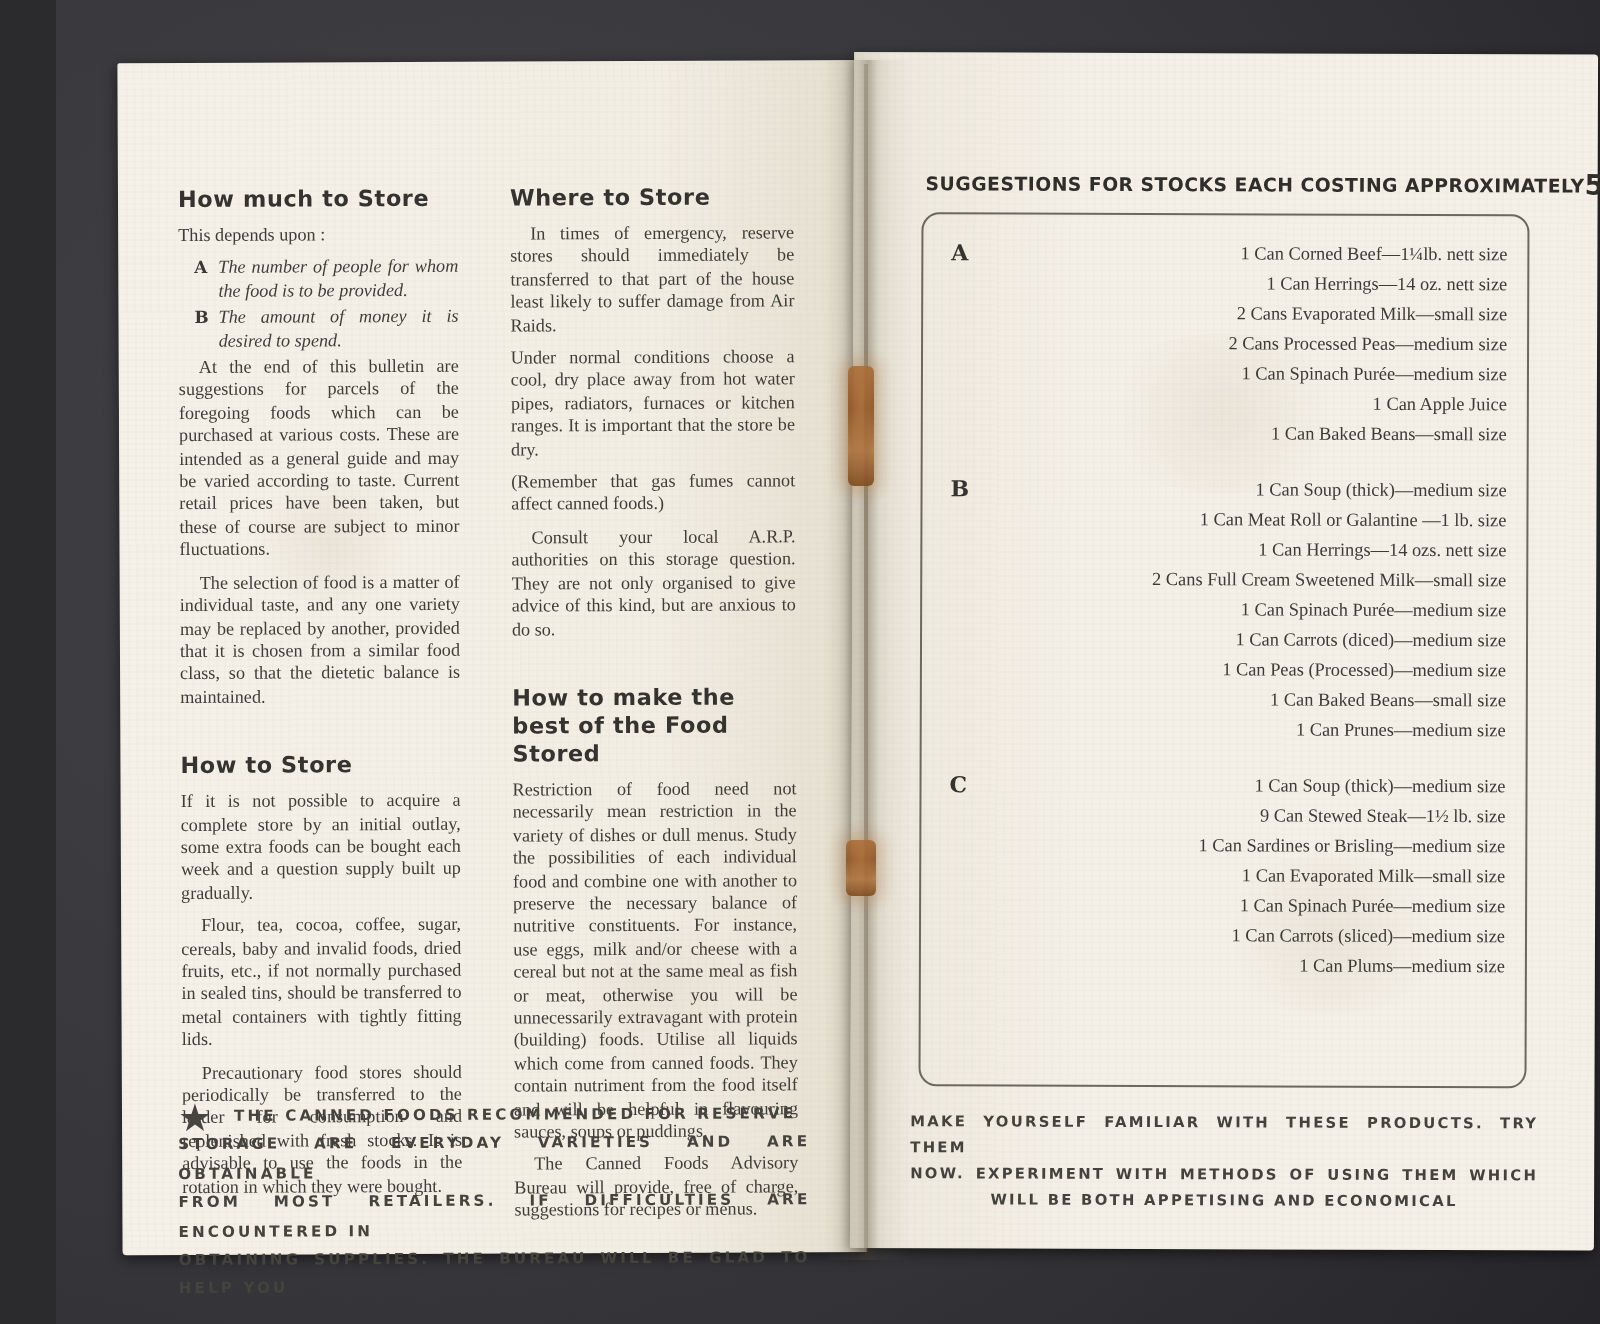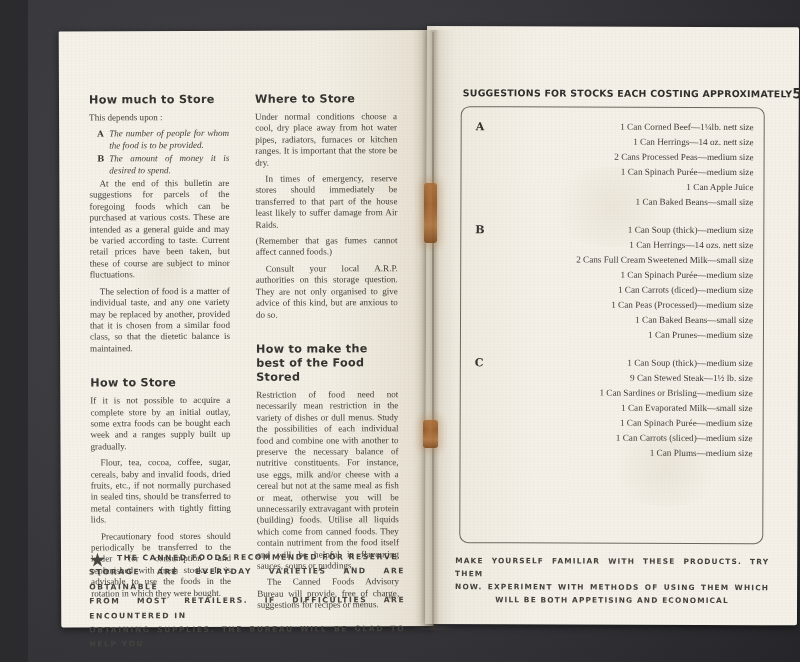--- a/index.html
+++ b/index.html
@@ -301,29 +301,29 @@
           </div>
           <div class="subitem">
             <span class="mk">B</span>
             <span class="tx">The amount of money it is desired to spend.</span>
           </div>
 
           <p class="body">At the end of this bulletin are suggestions for parcels of the foregoing foods which can be purchased at various costs. These are intended as a general guide and may be varied according to taste. Current retail prices have been taken, but these of course are subject to minor fluctuations.</p>
           <p class="body">The selection of food is a matter of individual taste, and any one variety may be replaced by another, provided that it is chosen from a similar food class, so that the dietetic balance is maintained.</p>
 
           <h2 class="head spaced">How to Store</h2>
-          <p class="body noind">If it is not possible to acquire a complete store by an initial outlay, some extra foods can be bought each week and a ranges supply built up gradually.</p>
+          <p class="body noind">If it is not possible to acquire a complete store by an initial outlay, some extra foods can be bought each week and a question supply built up gradually.</p>
           <p class="body">Flour, tea, cocoa, coffee, sugar, cereals, baby and invalid foods, dried fruits, etc., if not normally purchased in sealed tins, should be transferred to metal containers with tightly fitting lids.</p>
           <p class="body">Precautionary food stores should periodically be transferred to the larder for consumption and replenished with fresh stocks. It is advisable to use the foods in the rotation in which they were bought.</p>
         </div>
 
         <div class="col col-2">
           <h2 class="head">Where to Store</h2>
+          <p class="body">In times of emergency, reserve stores should immediately be transferred to that part of the house least likely to suffer damage from Air Raids.</p>
           <p class="body noind">Under normal conditions choose a cool, dry place away from hot water pipes, radiators, furnaces or kitchen ranges. It is important that the store be dry.</p>
-          <p class="body">In times of emergency, reserve stores should immediately be transferred to that part of the house least likely to suffer damage from Air Raids.</p>
           <p class="body noind">(Remember that gas fumes cannot affect canned foods.)</p>
           <p class="body">Consult your local A.R.P. authorities on this storage question. They are not only organised to give advice of this kind, but are anxious to do so.</p>
 
           <h2 class="head spaced">How to make the best of the Food Stored</h2>
           <p class="body noind">Restriction of food need not necessarily mean restriction in the variety of dishes or dull menus. Study the possibilities of each individual food and combine one with another to preserve the necessary balance of nutritive constituents. For instance, use eggs, milk and/or cheese with a cereal but not at the same meal as fish or meat, otherwise you will be unnecessarily extravagant with protein (building) foods. Utilise all liquids which come from canned foods. They contain nutriment from the food itself and will be helpful in flavouring sauces, soups or puddings.</p>
           <p class="body">The Canned Foods Advisory Bureau will provide, free of charge, suggestions for recipes or menus.</p>
         </div>
 
         <div class="left-footer">
           <div class="star-row">
@@ -353,33 +353,35 @@
 
         <div class="stock-box">
           <div class="stock-list">
 
             <div class="group">
               <div class="group-row">
                 <div class="group-letter">A</div>
                 <div class="group-items">
                   <div class="item">1 Can Corned Beef—1¼lb. nett size</div>
                   <div class="item">1 Can Herrings—14 oz. nett size</div>
+                  <div class="item">2 Cans Evaporated Milk—small size</div>
                   <div class="item">2 Cans Processed Peas—medium size</div>
                   <div class="item">1 Can Spinach Purée—medium size</div>
                   <div class="item">1 Can Apple Juice</div>
                   <div class="item">1 Can Baked Beans—small size</div>
                 </div>
               </div>
             </div>
 
             <div class="group">
               <div class="group-row">
                 <div class="group-letter">B</div>
                 <div class="group-items">
                   <div class="item">1 Can Soup (thick)—medium size</div>
+                  <div class="item">1 Can Meat Roll or Galantine —1 lb. size</div>
                   <div class="item">1 Can Herrings—14 ozs. nett size</div>
                   <div class="item">2 Cans Full Cream Sweetened Milk—small size</div>
                   <div class="item">1 Can Spinach Purée—medium size</div>
                   <div class="item">1 Can Carrots (diced)—medium size</div>
                   <div class="item">1 Can Peas (Processed)—medium size</div>
                   <div class="item">1 Can Baked Beans—small size</div>
                   <div class="item">1 Can Prunes—medium size</div>
                 </div>
               </div>
             </div>

